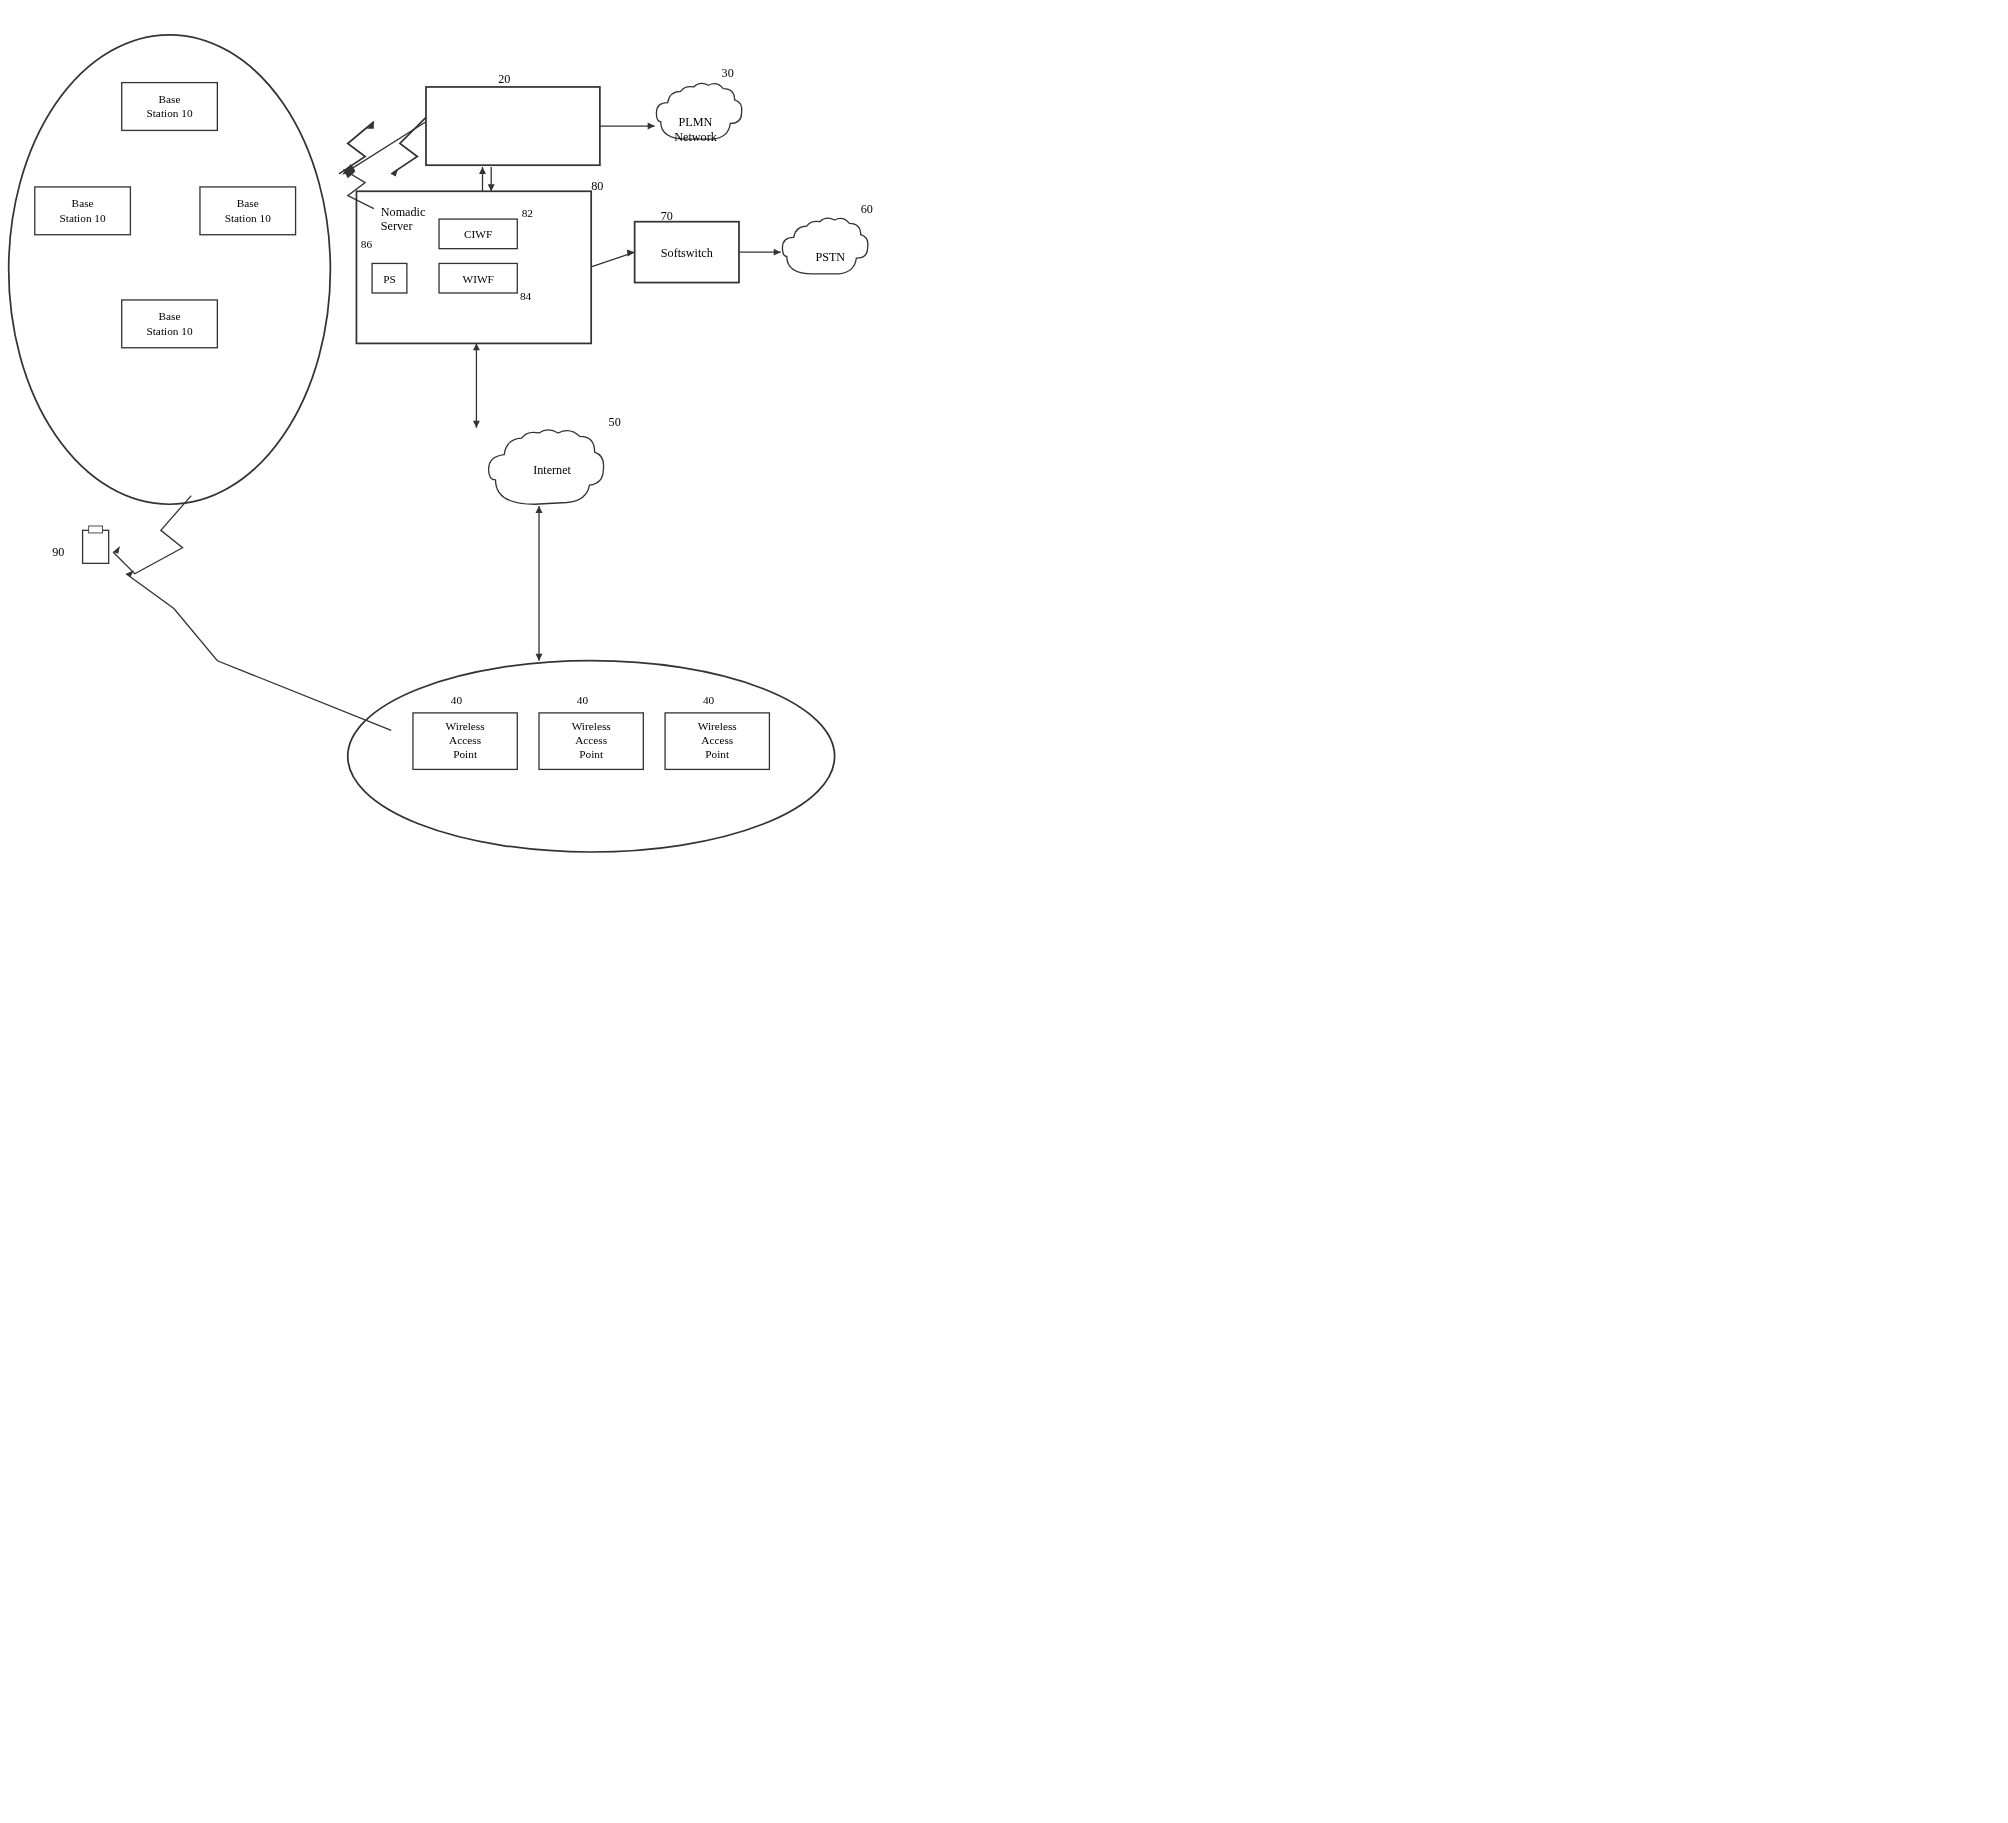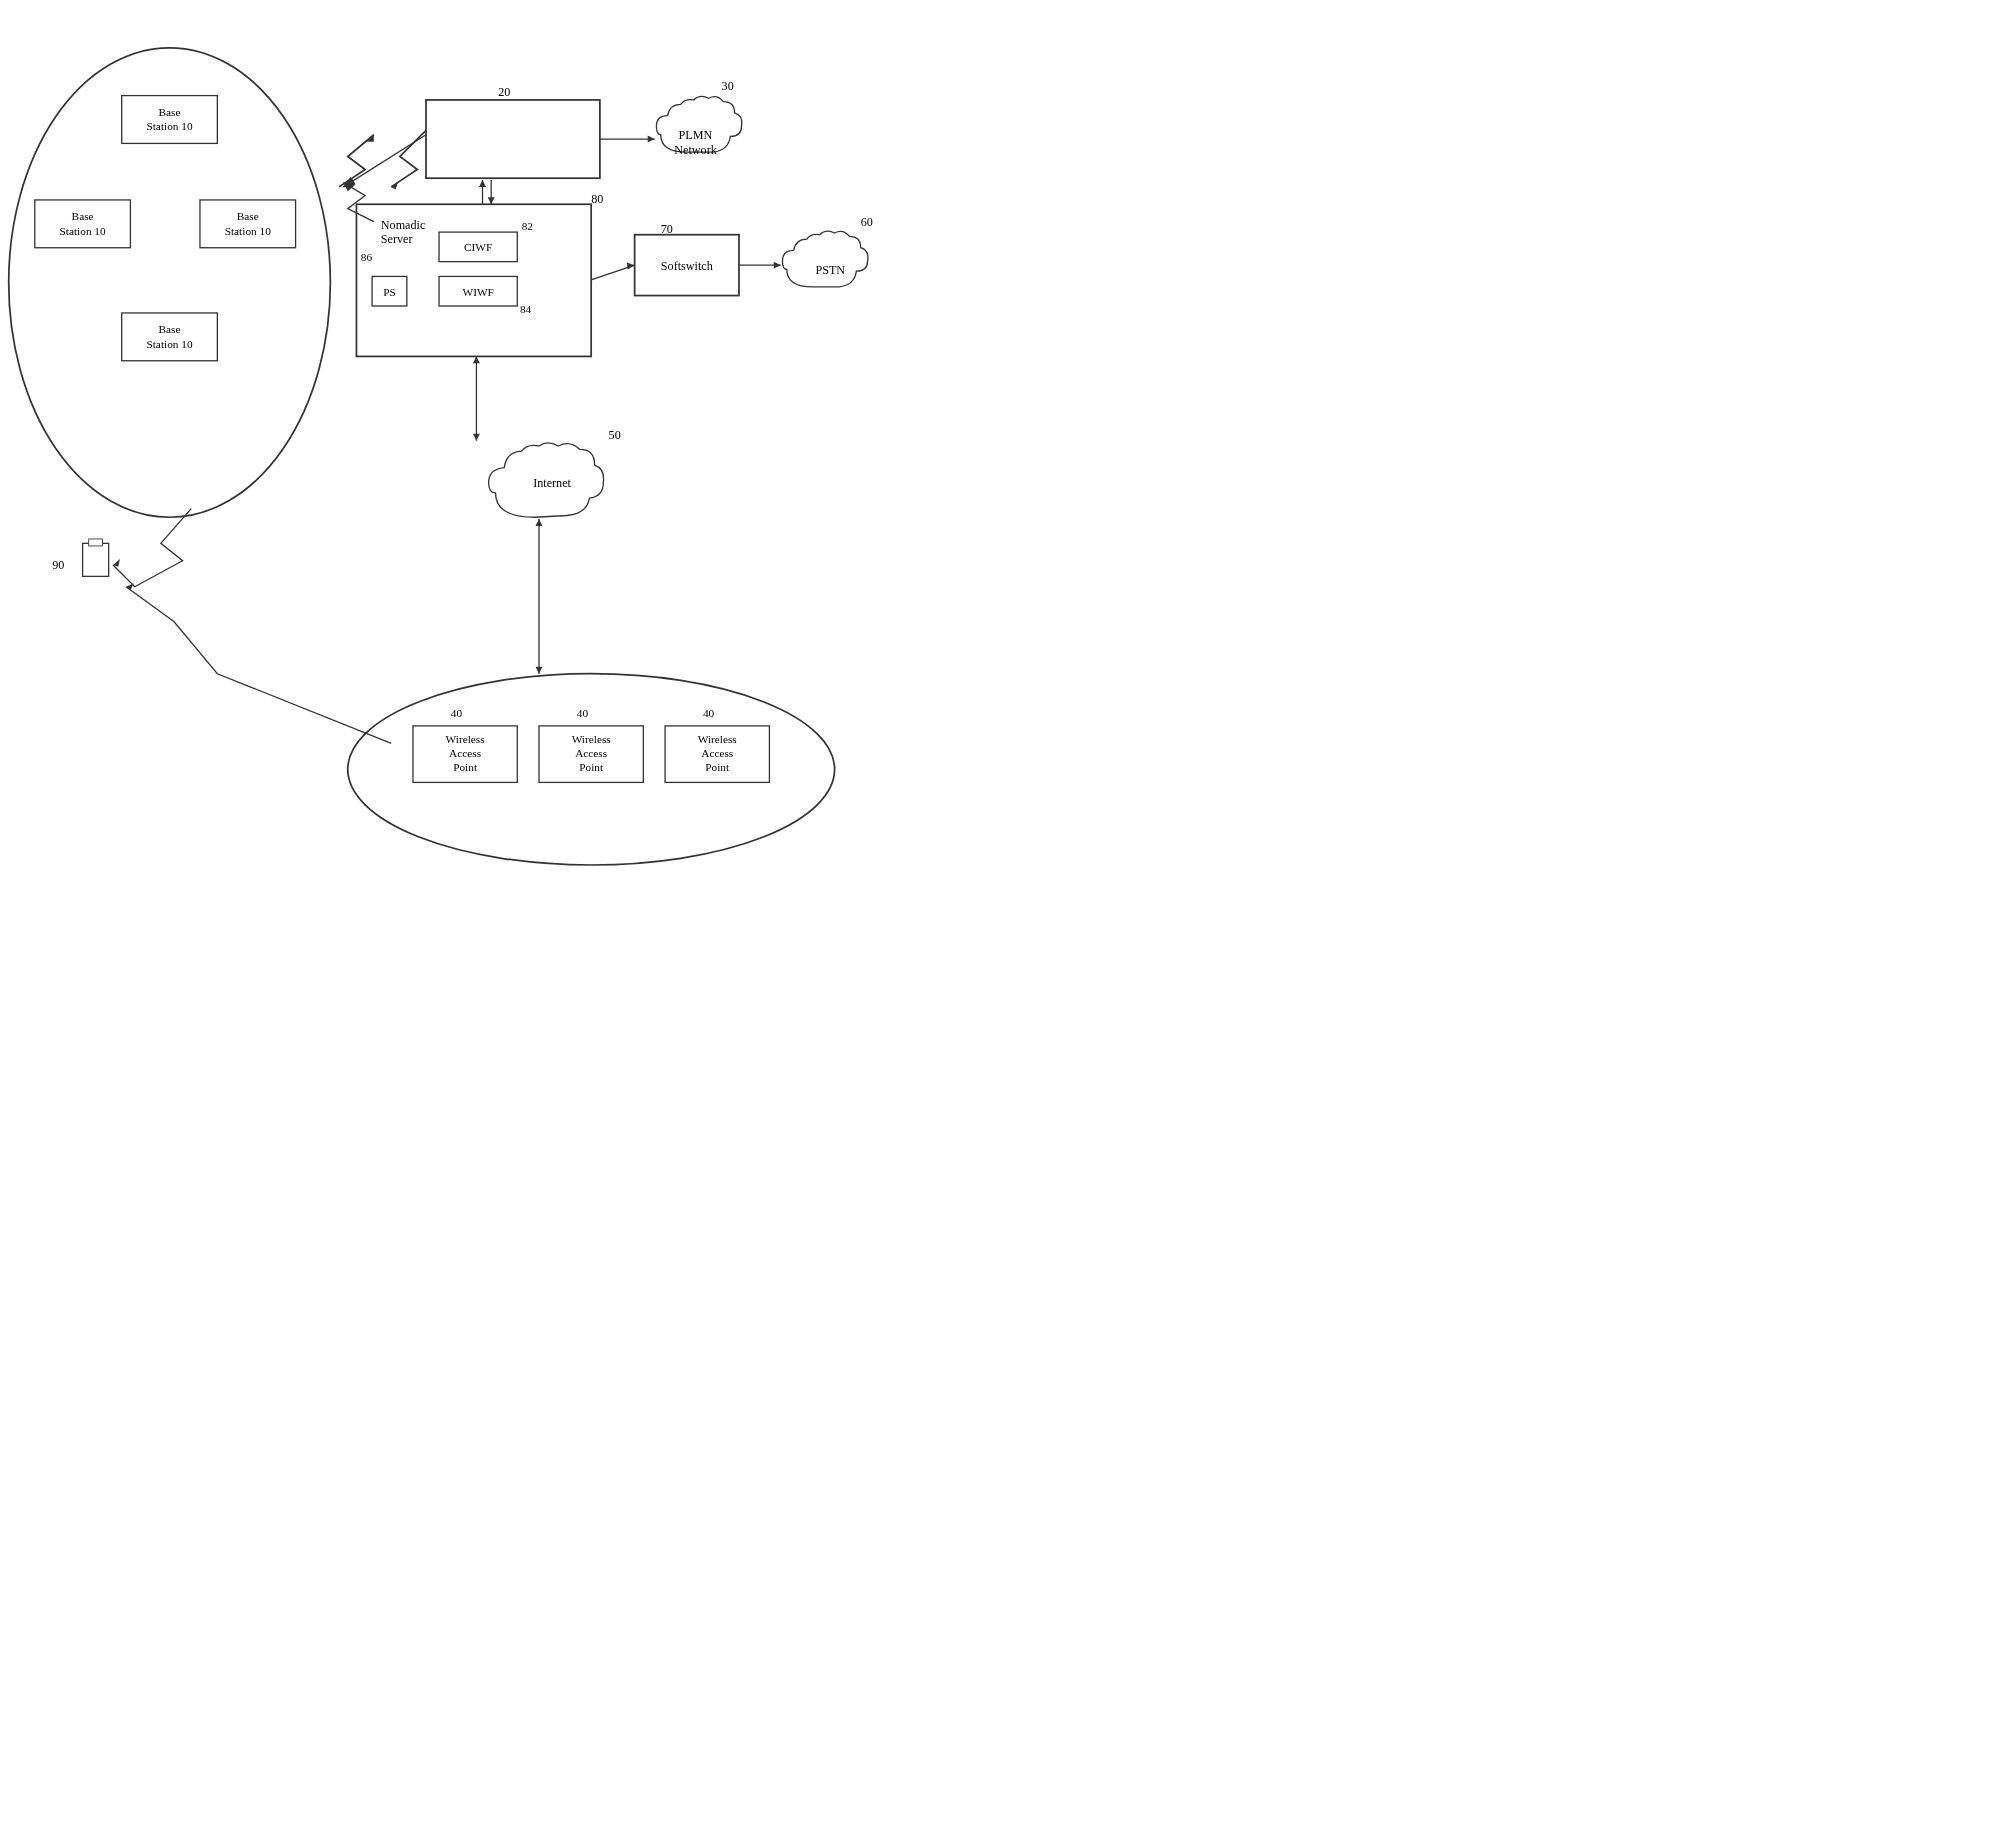--- a/index.html
+++ b/index.html
@@ -8,21 +8,20 @@
       font-family: 'Times New Roman', Times, serif;
       width: 1005px;
       height: 912px;
       position: relative;
       overflow: hidden;
     }
     .diagram {
       position: relative;
       width: 100%;
       height: 100%;
-      margin-top: 13px;
     }
   </style>
 </head>
 <body>
 
 <div class="diagram">
   <svg width="1005" height="912" style="position:absolute;top:0;left:0;" viewBox="0 0 1156 1049">
 
     <ellipse cx="195" cy="310" rx="185" ry="270" fill="none" stroke="#333" stroke-width="2"></ellipse>
 

